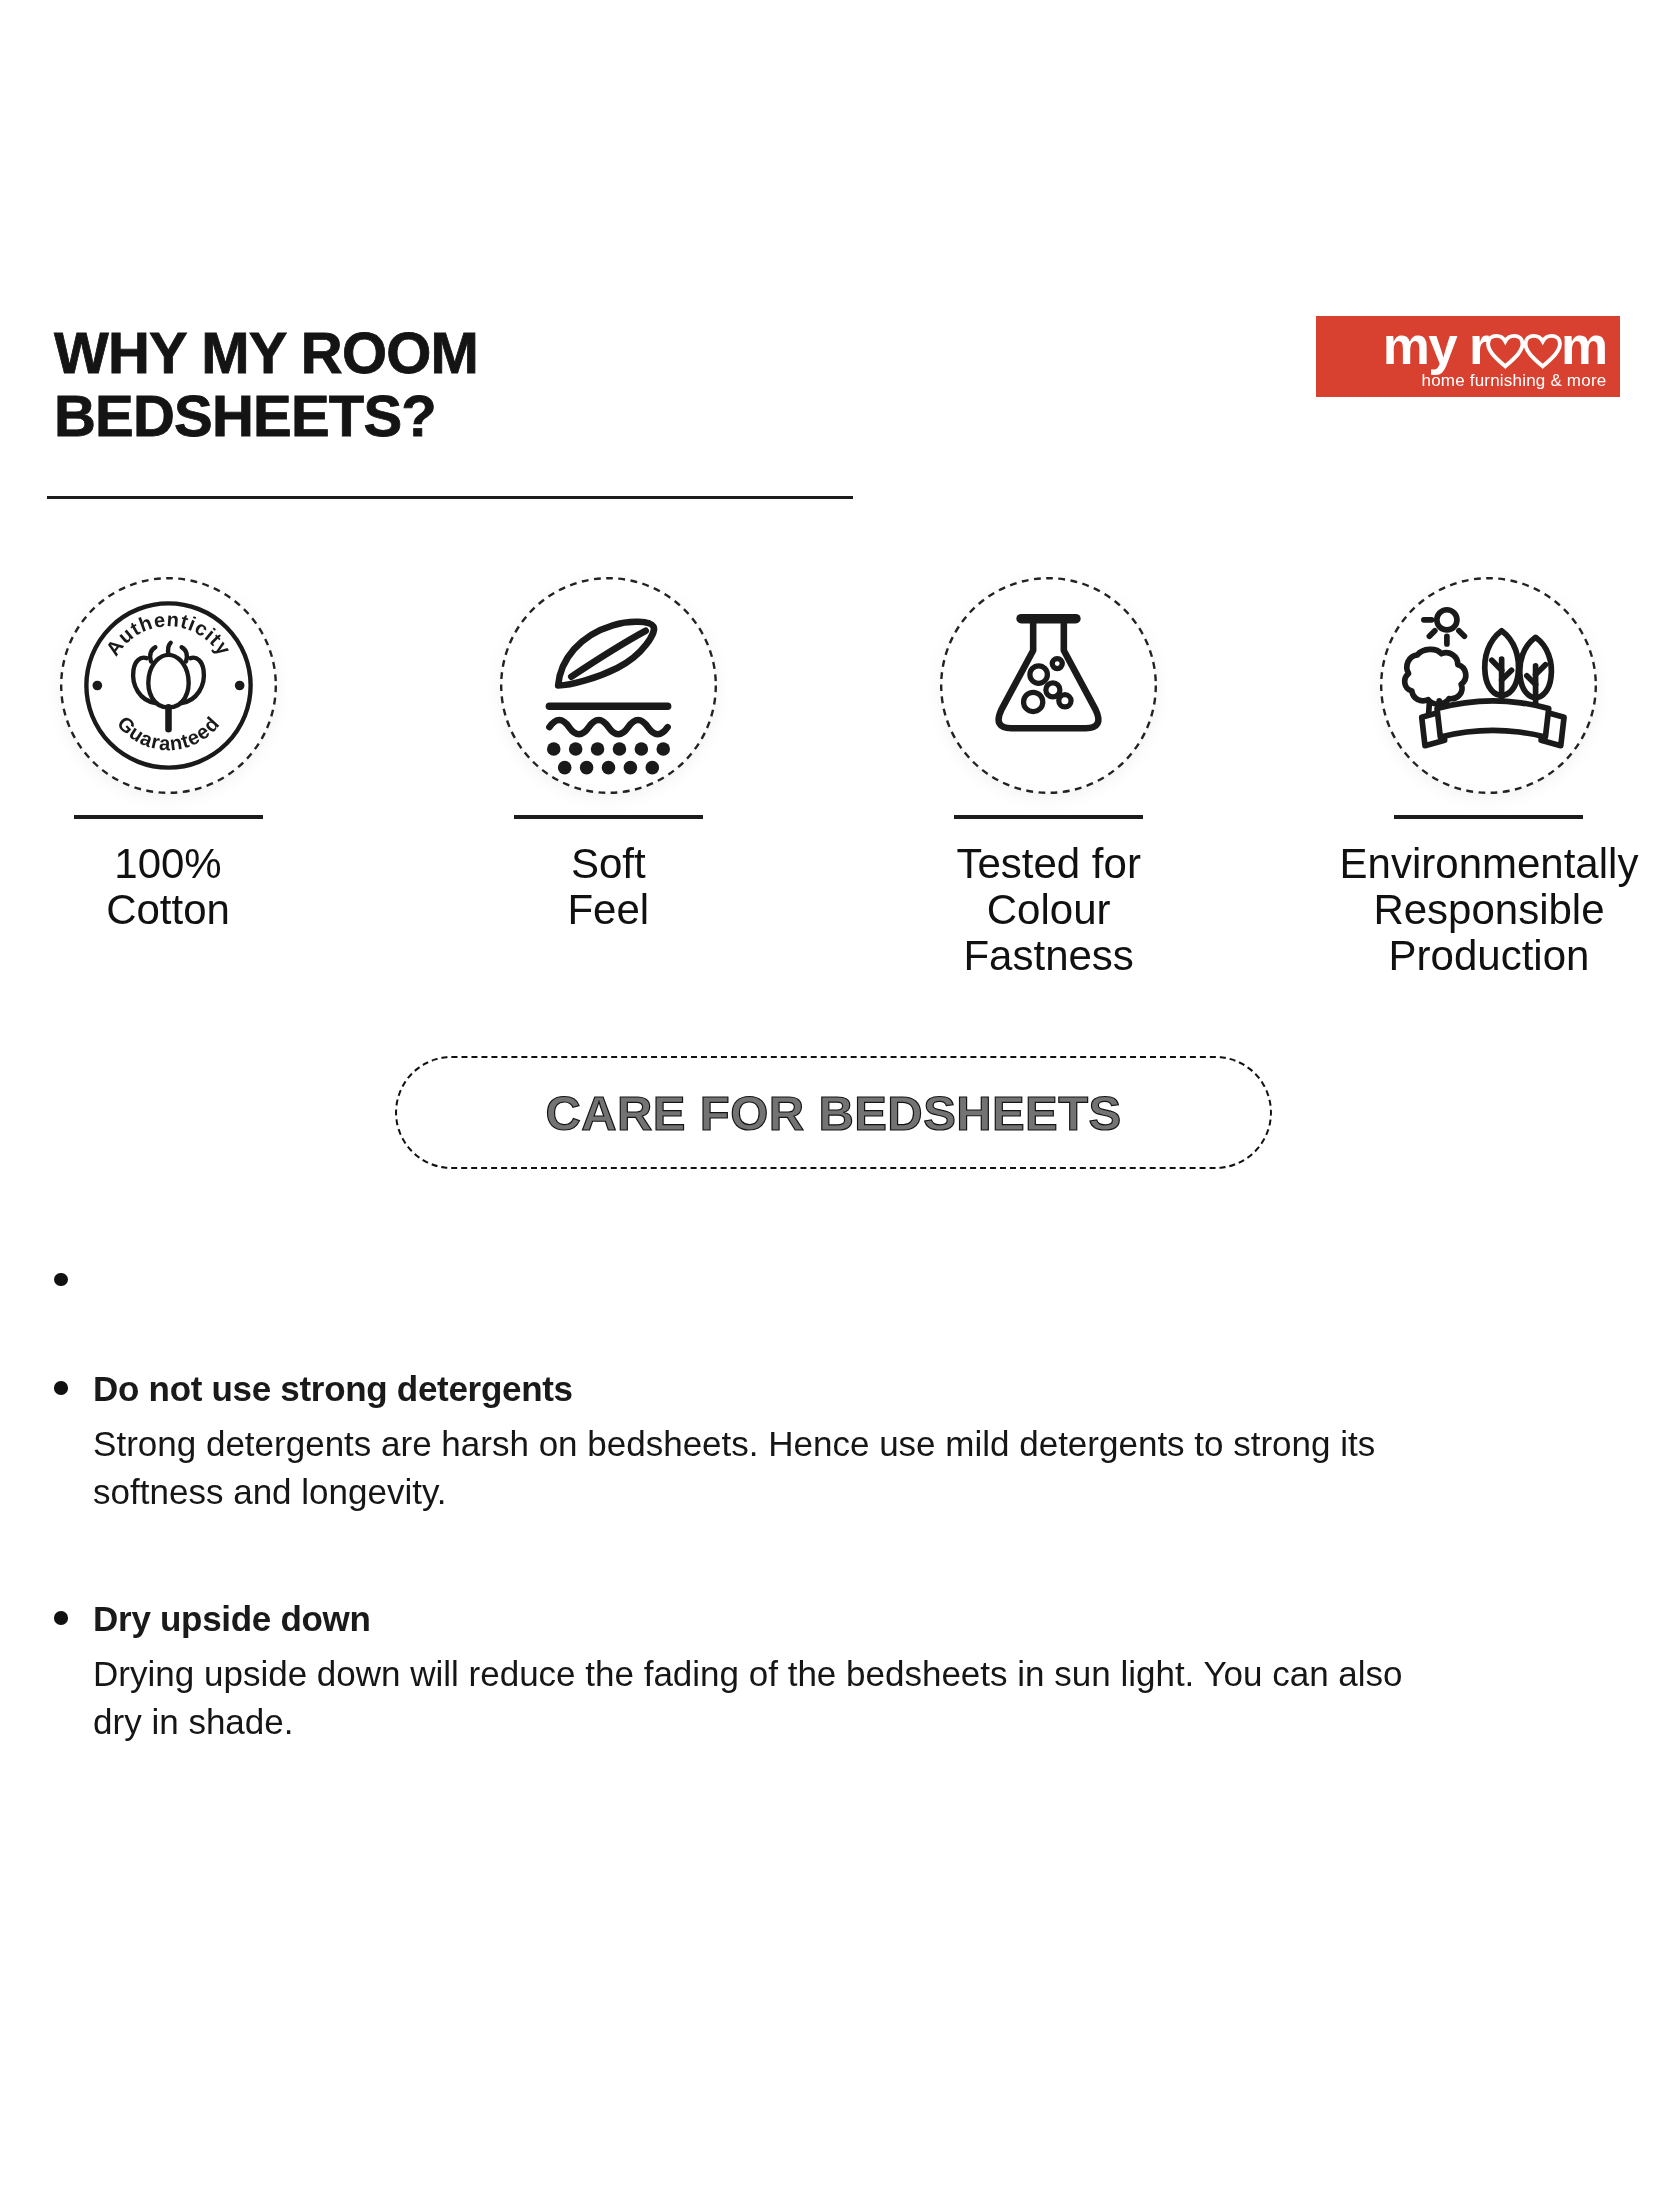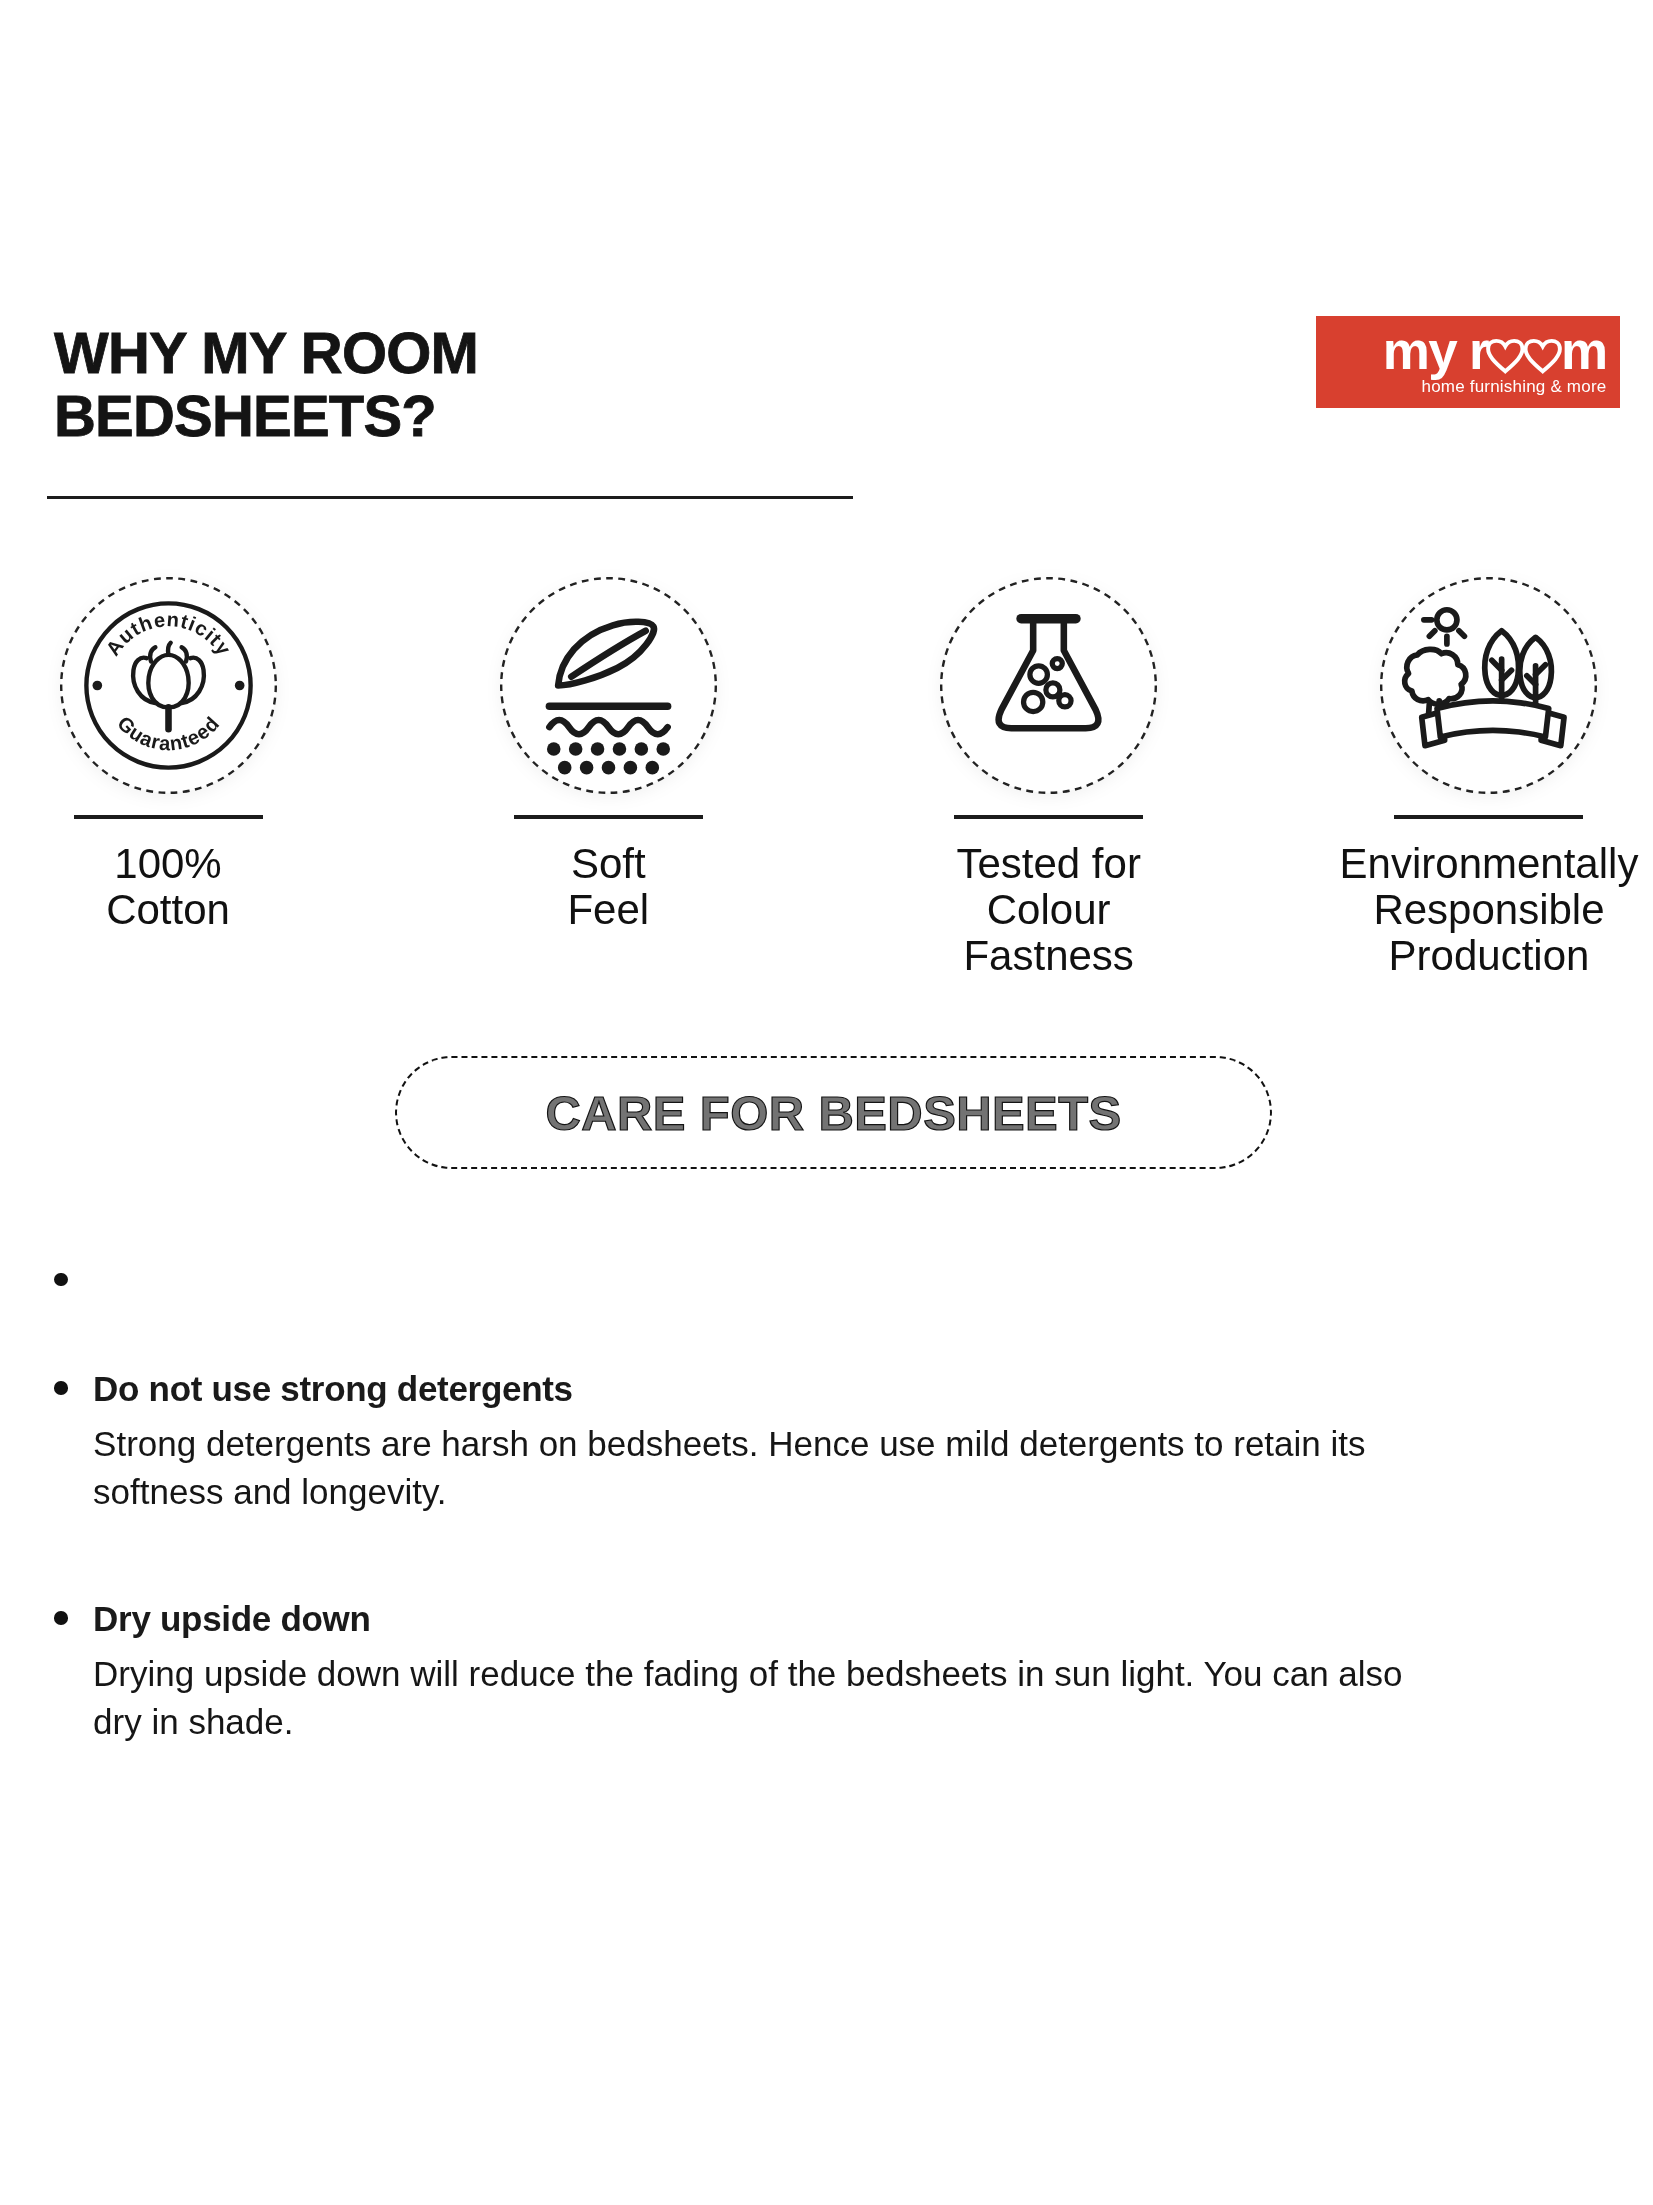--- a/index.html
+++ b/index.html
@@ -17,21 +17,21 @@
     font-size:58px; font-weight:bold; line-height:63px;
     letter-spacing:-0.8px; white-space:pre-line; color:#141414;
     -webkit-text-stroke:0.8px #141414;
   }
   .title-rule {
     position:absolute; top:496px; left:47px;
     width:806px; height:3.4px; background:#1c1c1c;
   }
   .logo {
     position:absolute; top:316px; left:1316px;
-    width:304px; height:92px; background:#d8402f;
+    width:304px; height:81px; background:#d8402f;
     display:flex; flex-direction:column; justify-content:center;
     align-items:flex-end; padding:5.1px 13.6px 5.1px 15.3px; color:#fff;
   }
   .logo-word { display:flex; align-items:flex-end; line-height:1; }
   .logo-word span {
     font-size:53px; font-weight:bold; letter-spacing:-1.7px; line-height:0.92;
   }
   .logo-hearts { width:78px; height:37px; margin:0 -2.5px 0.8px -2.5px; }
   .logo-tagline { font-size:17px; font-weight:normal; margin-top:0.8px; letter-spacing:0.2px; }
 
@@ -216,21 +216,21 @@
   <div class="care-list">
 
     <div class="care-item">
       <span class="dot"></span>
     </div>
 
     <div class="care-item">
       <span class="dot"></span>
       <div class="care-text">
         <h3>Do not use strong detergents</h3>
-        <p>Strong detergents are harsh on bedsheets. Hence use mild detergents to retain its
+        <p>Strong detergents are harsh on bedsheets. Hence use mild detergents to strong its
 softness and longevity.</p>
       </div>
     </div>
 
     <div class="care-item">
       <span class="dot"></span>
       <div class="care-text">
         <h3>Dry upside down</h3>
         <p>Drying upside down will reduce the fading of the bedsheets in sun light. You can also
 dry in shade.</p>

